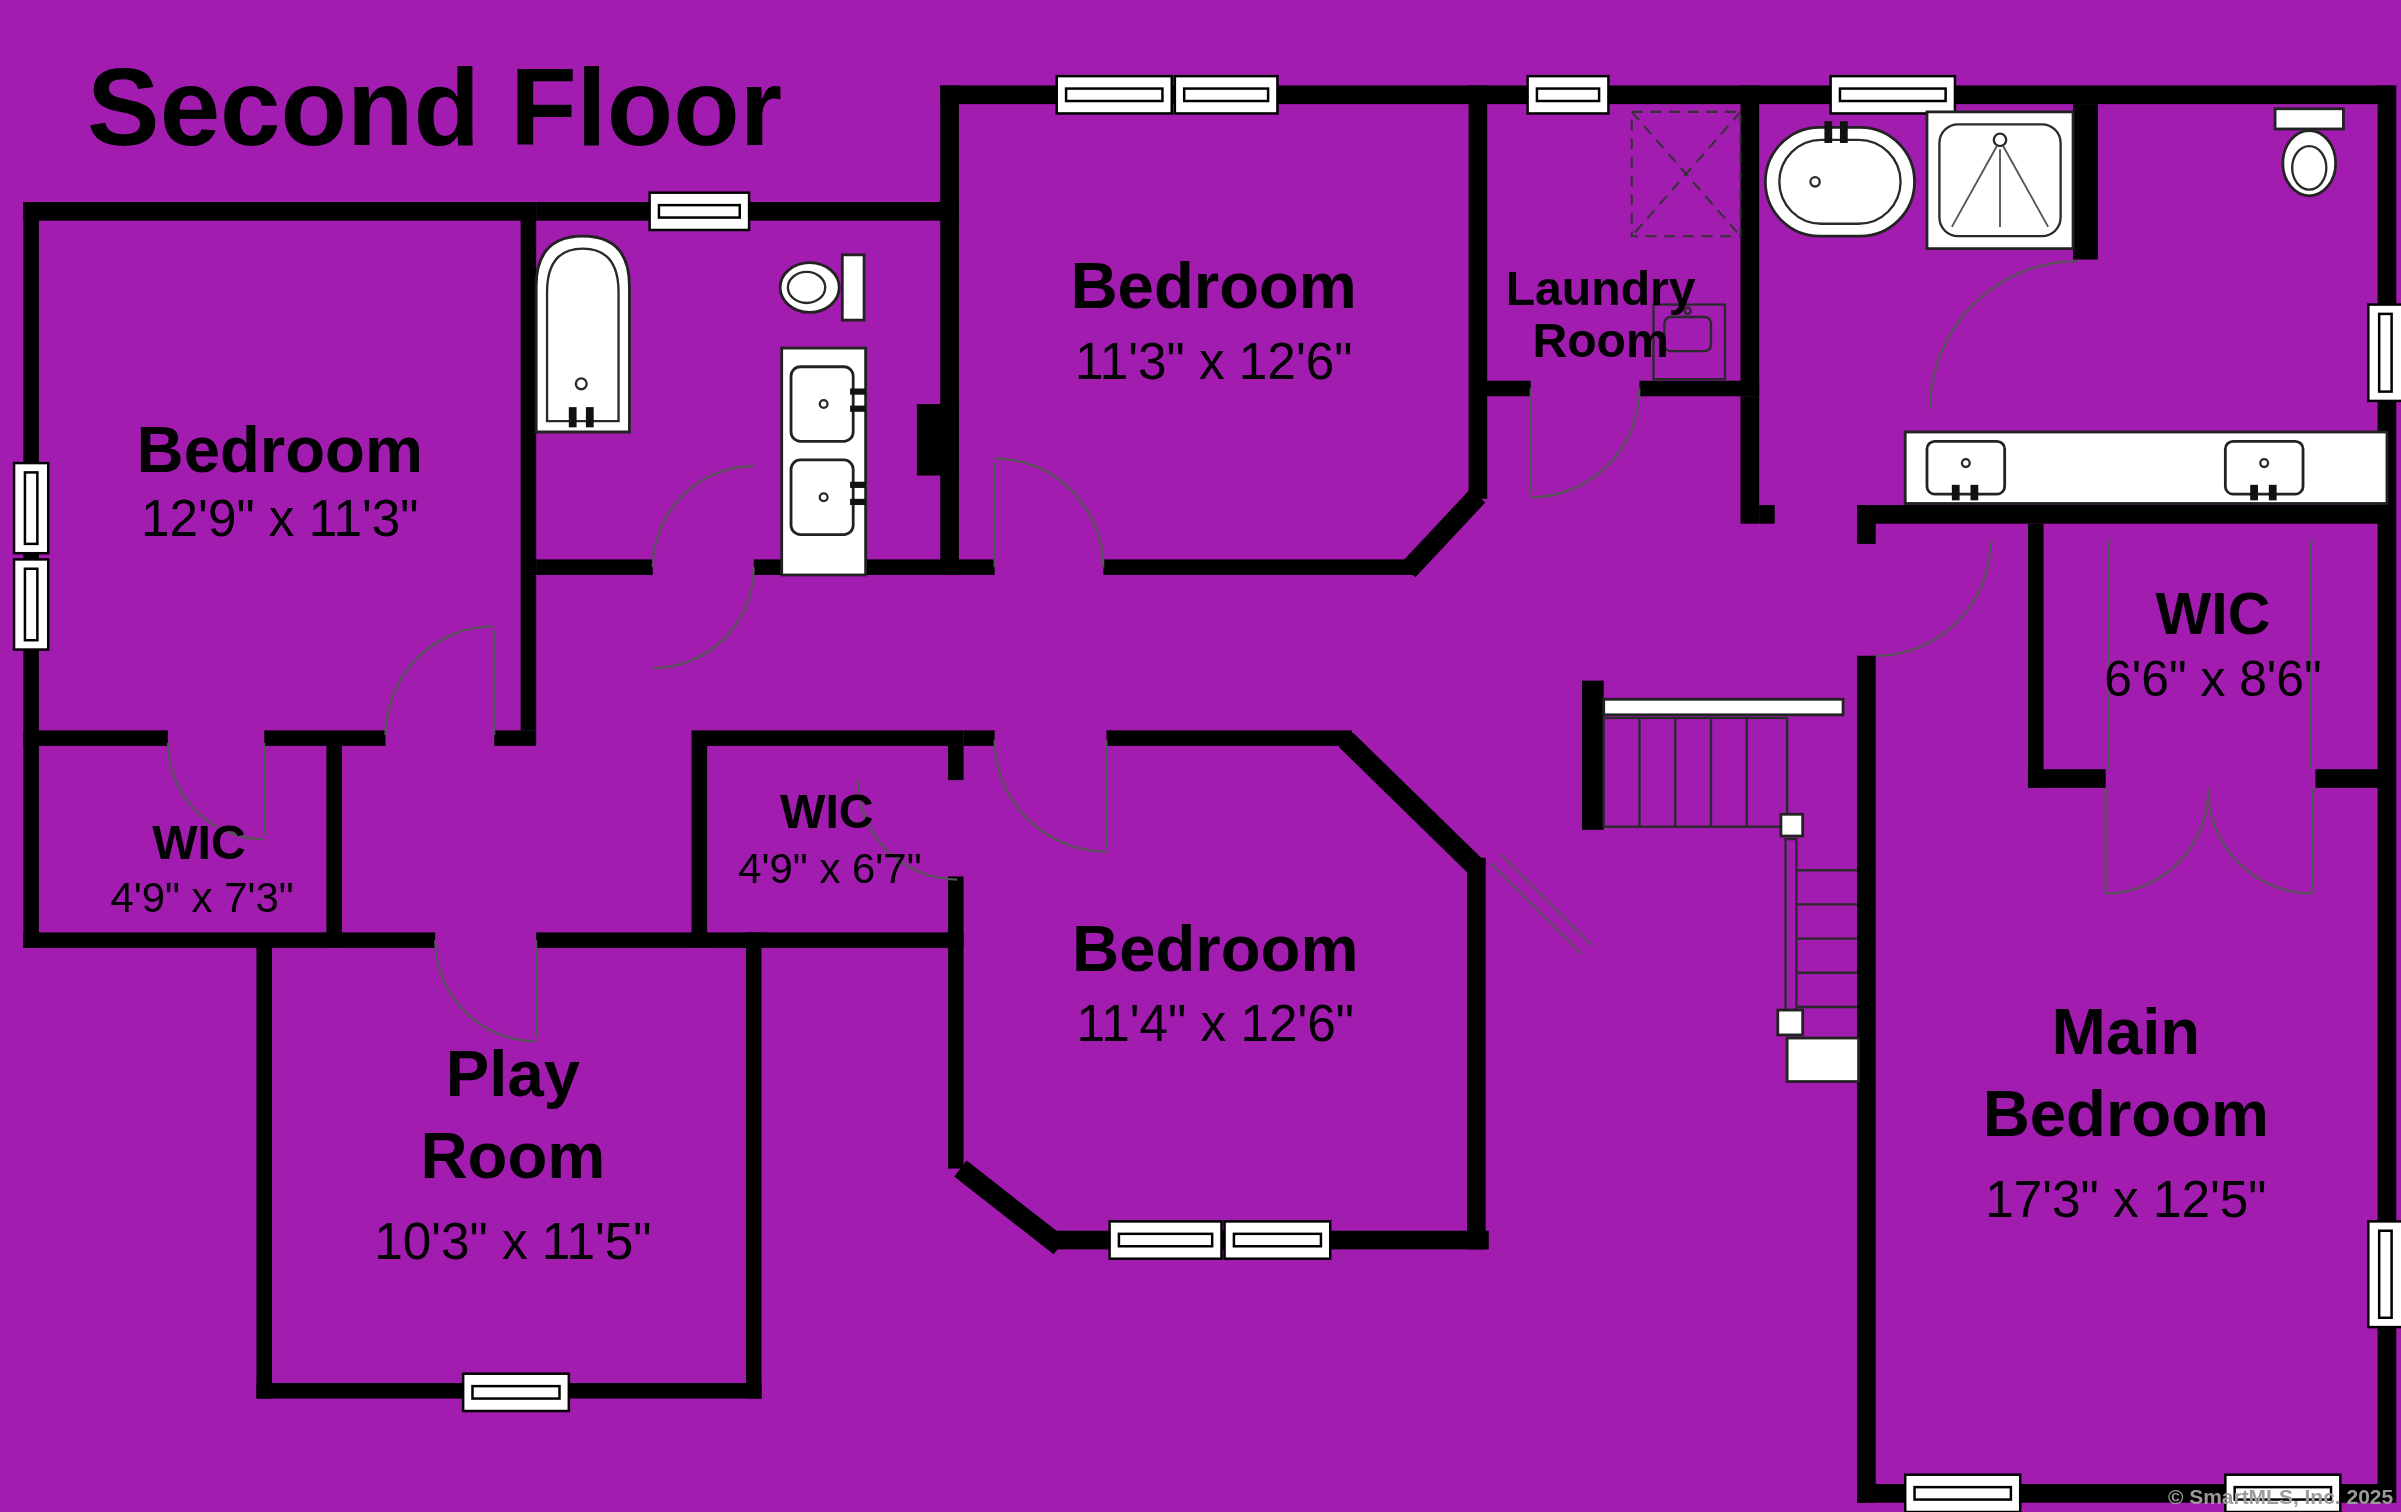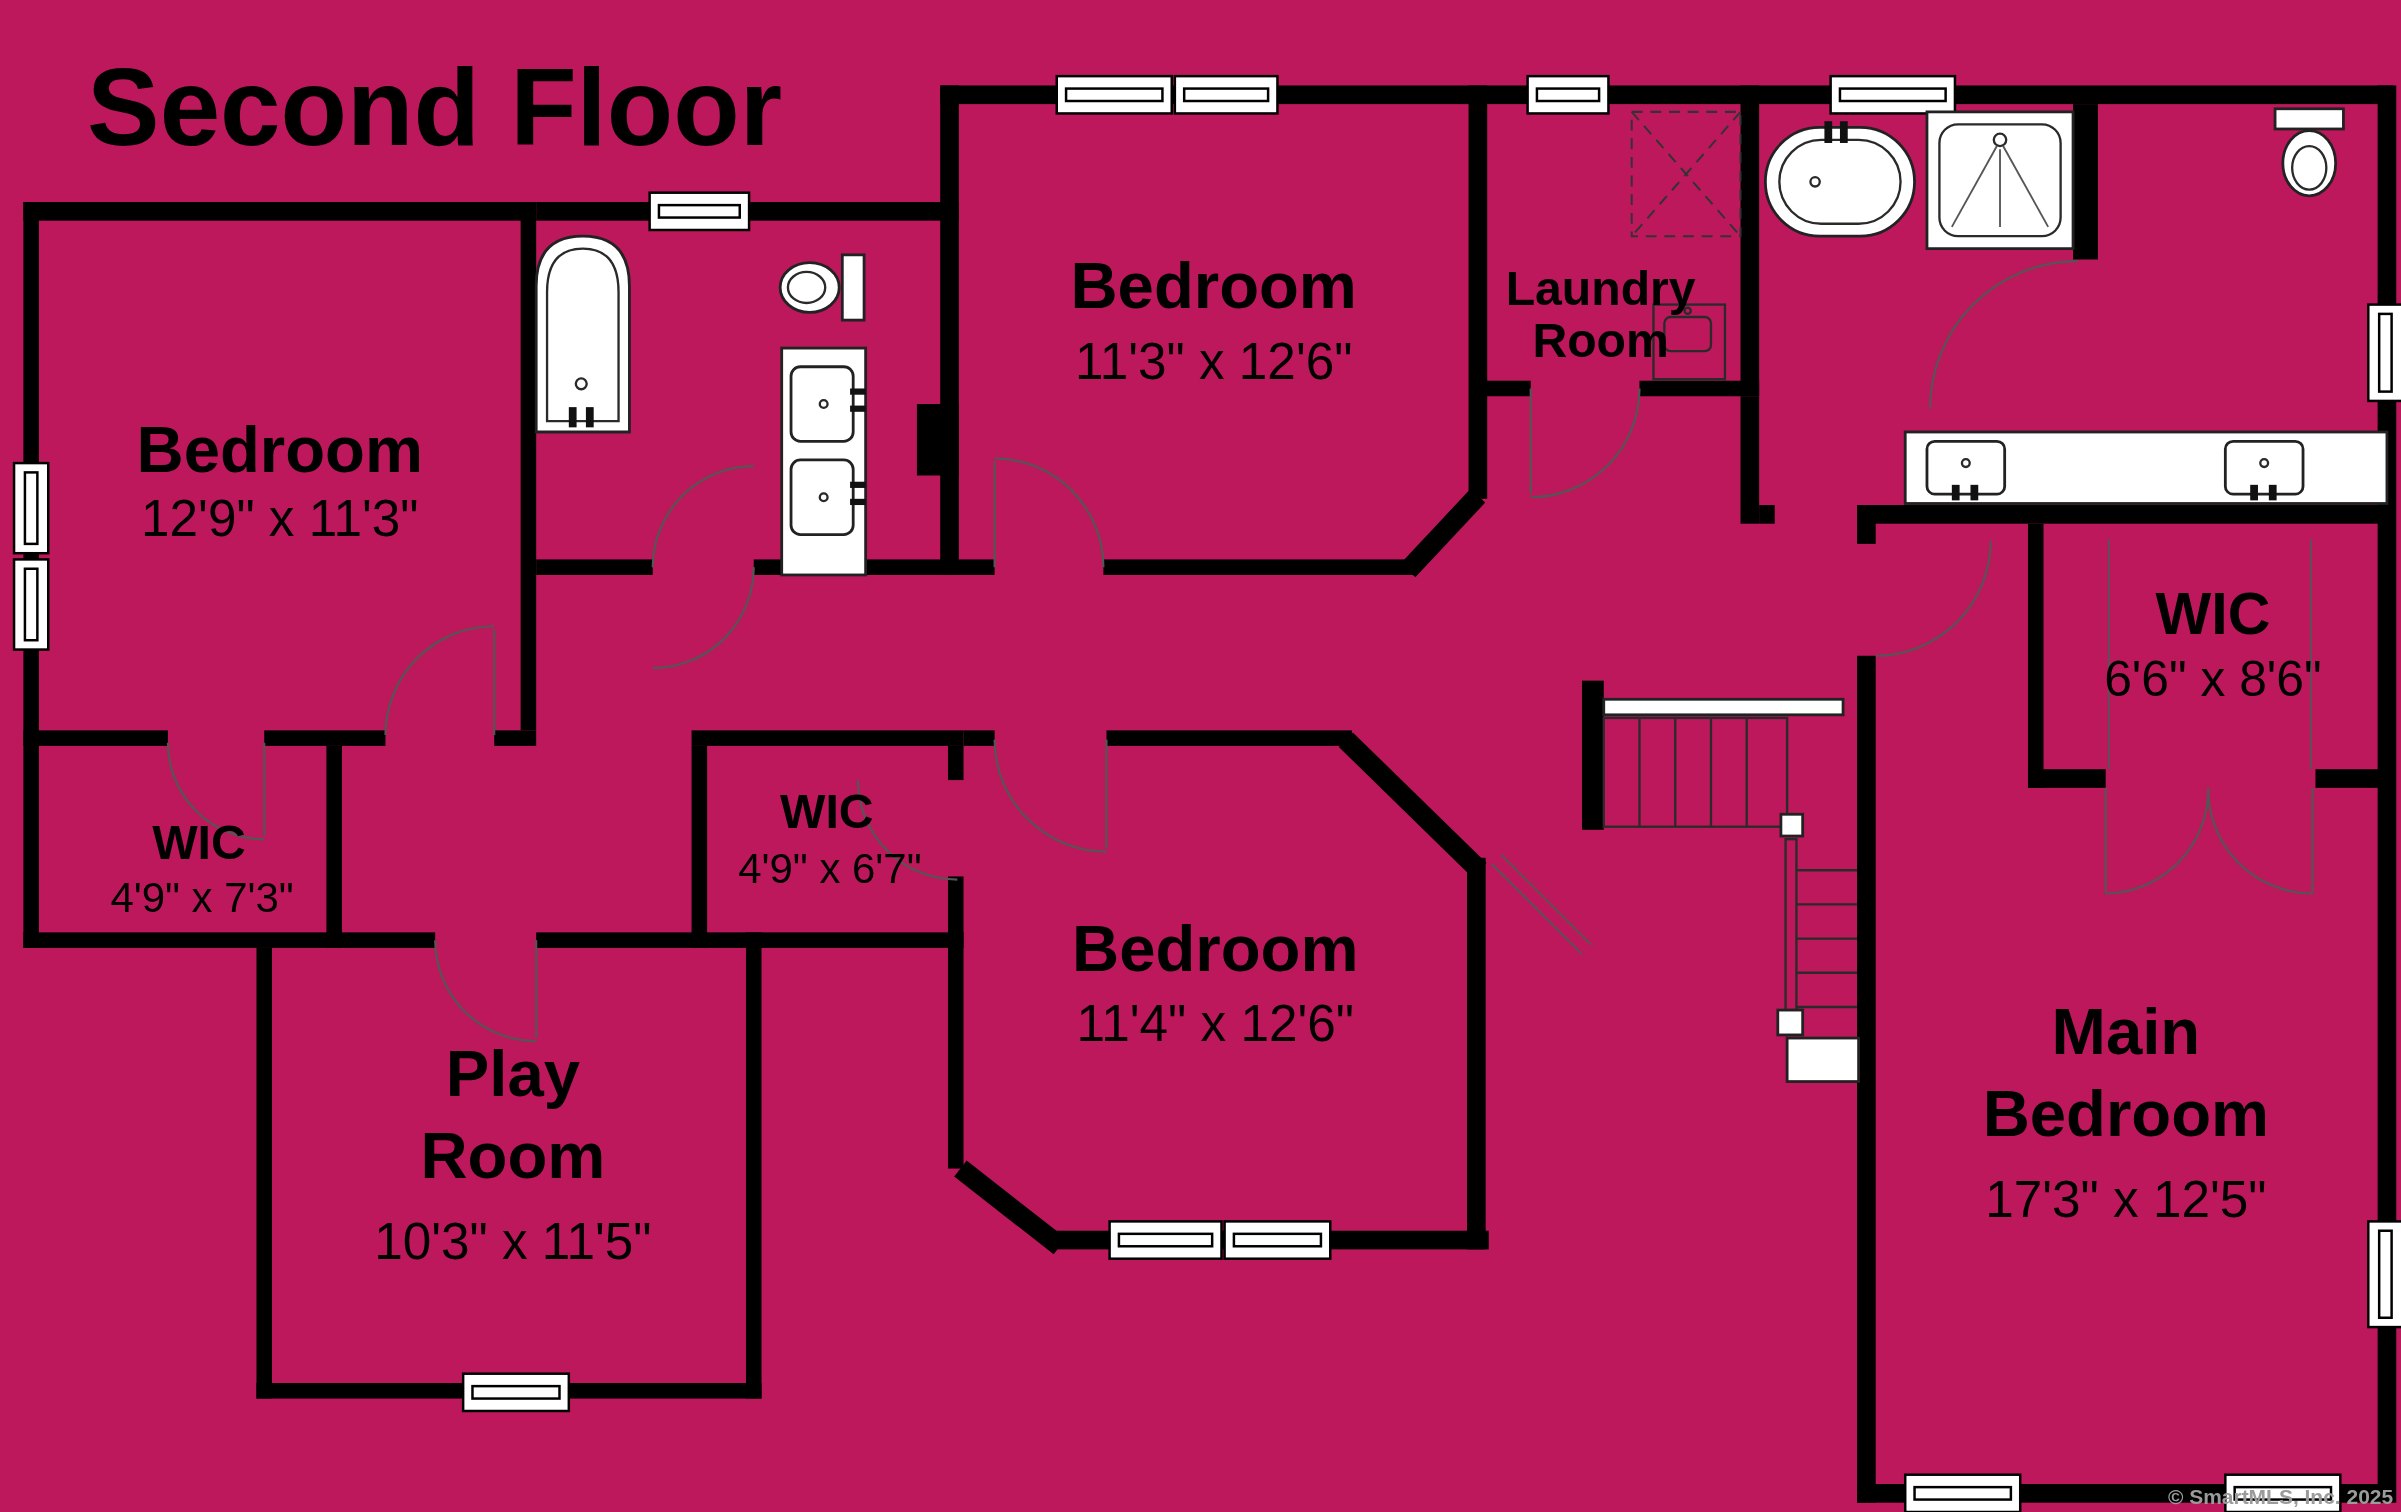--- a/index.html
+++ b/index.html
@@ -1,16 +1,16 @@
 <!DOCTYPE html>
 <html style="font-size:13.7px"><head>
 <meta charset="utf-8">
 <style>
   html,body{margin:0;padding:0;background:#ffffff;}
-  .page{width:2401px;height:1512px;background:#be185d;overflow:hidden;}
+  .page{width:2401px;height:1512px;background:#a21caf;overflow:hidden;}
   svg{display:block;}
   .wall{fill:#000000;stroke:none;}
   .wline{stroke:#000000;stroke-width:13;fill:none;}
   .win{fill:#ffffff;stroke:#000000;stroke-width:1.6;}
   .thin{fill:none;stroke:#2a2a2a;stroke-width:1.5;}
   .thin2{fill:none;stroke:#555555;stroke-width:1.2;}
   .fix{fill:#ffffff;stroke:#222222;stroke-width:1.8;}
   .dark{fill:#111111;stroke:none;}
   .arc{fill:none;stroke:#555555;stroke-width:1.4;}
   .leaf{stroke:#555555;stroke-width:1.4;}

